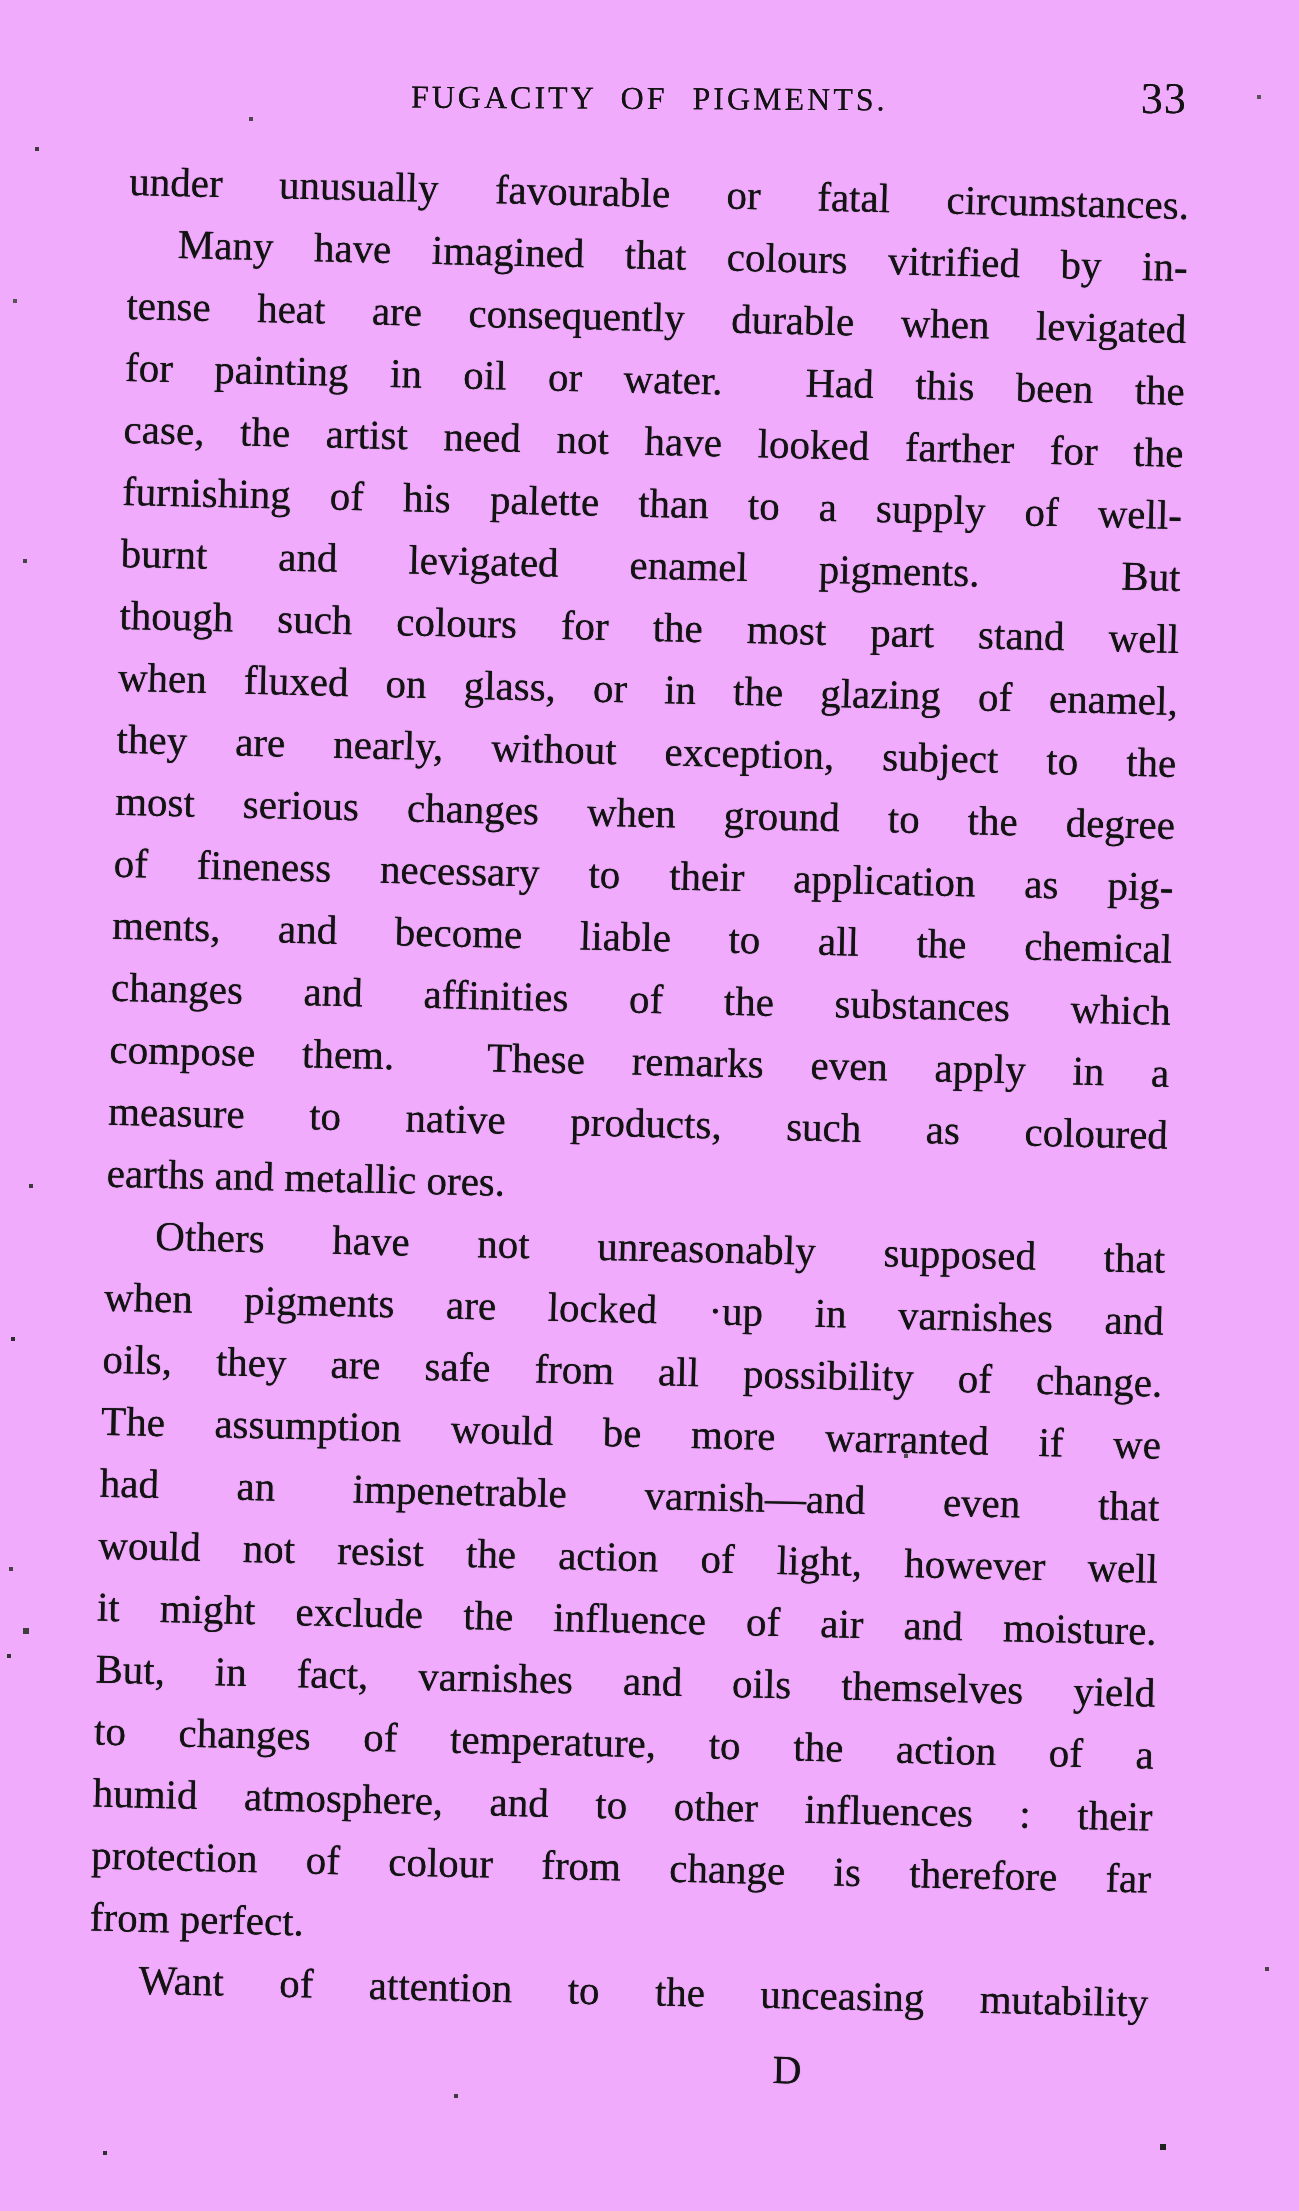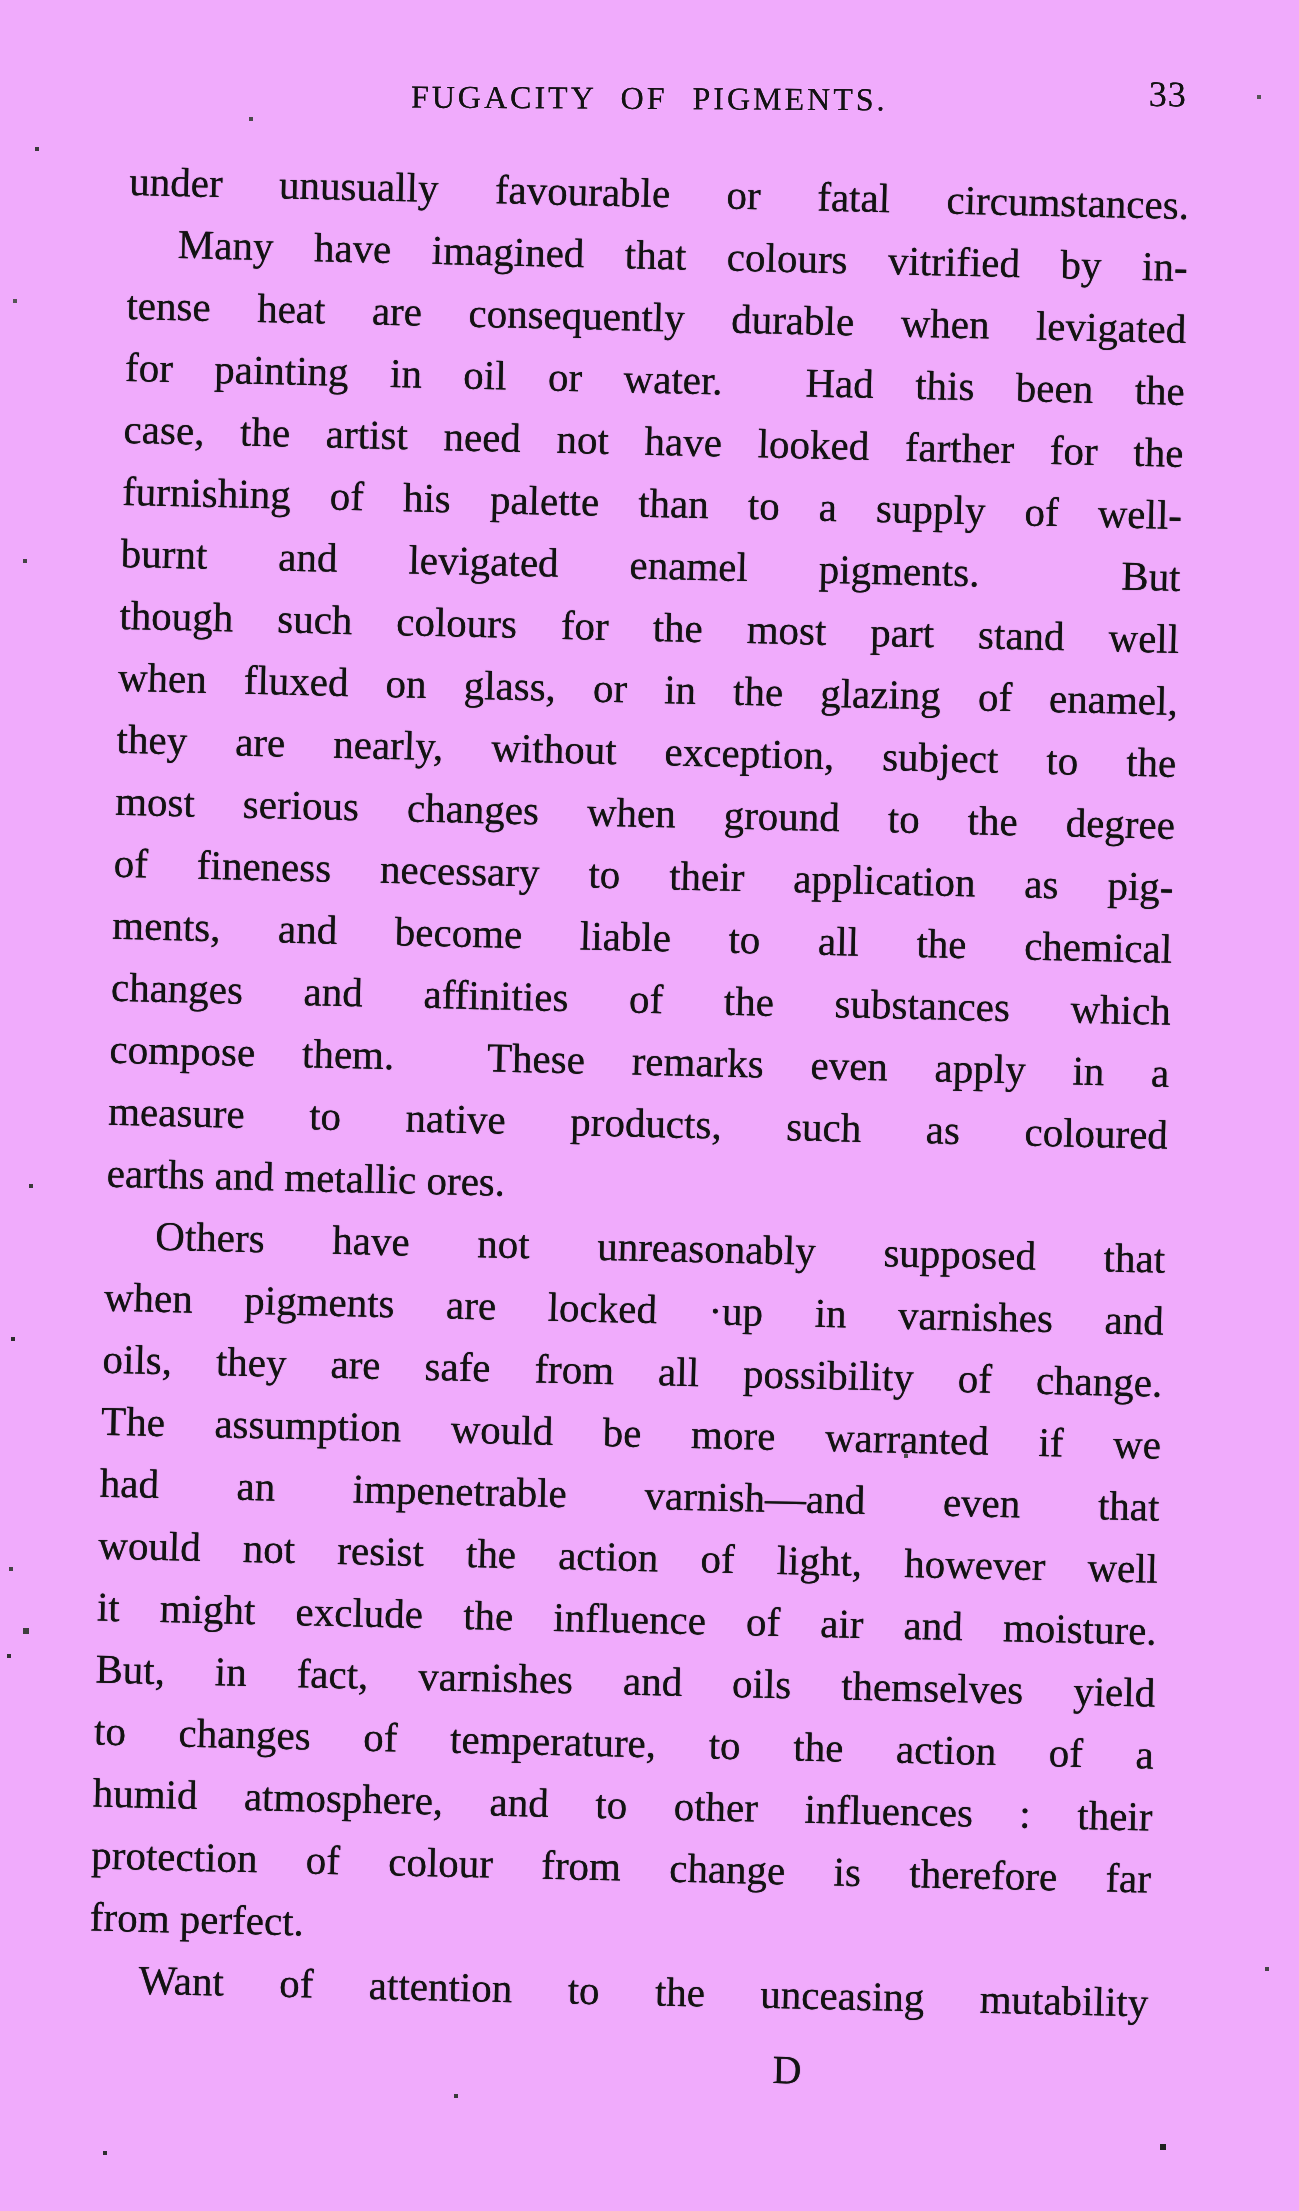--- a/index.html
+++ b/index.html
@@ -35,21 +35,21 @@
     font-size: 32px;
     letter-spacing: 3px;
     word-spacing: 14px;
     white-space: nowrap;
     text-shadow: 0 0 0.6px #131313;
   }
   .page-number {
     position: absolute;
     right: 112px;
     top: 4px;
-    font-size: 36px;
+    font-size: 44px;
     letter-spacing: 1px;
     text-shadow: 0 0 0.6px #131313;
   }
   
   .body-text {
     position: absolute;
     left: 130px;
     top: 150px;
     width: 1060px;
     transform: rotate(1.3deg);

